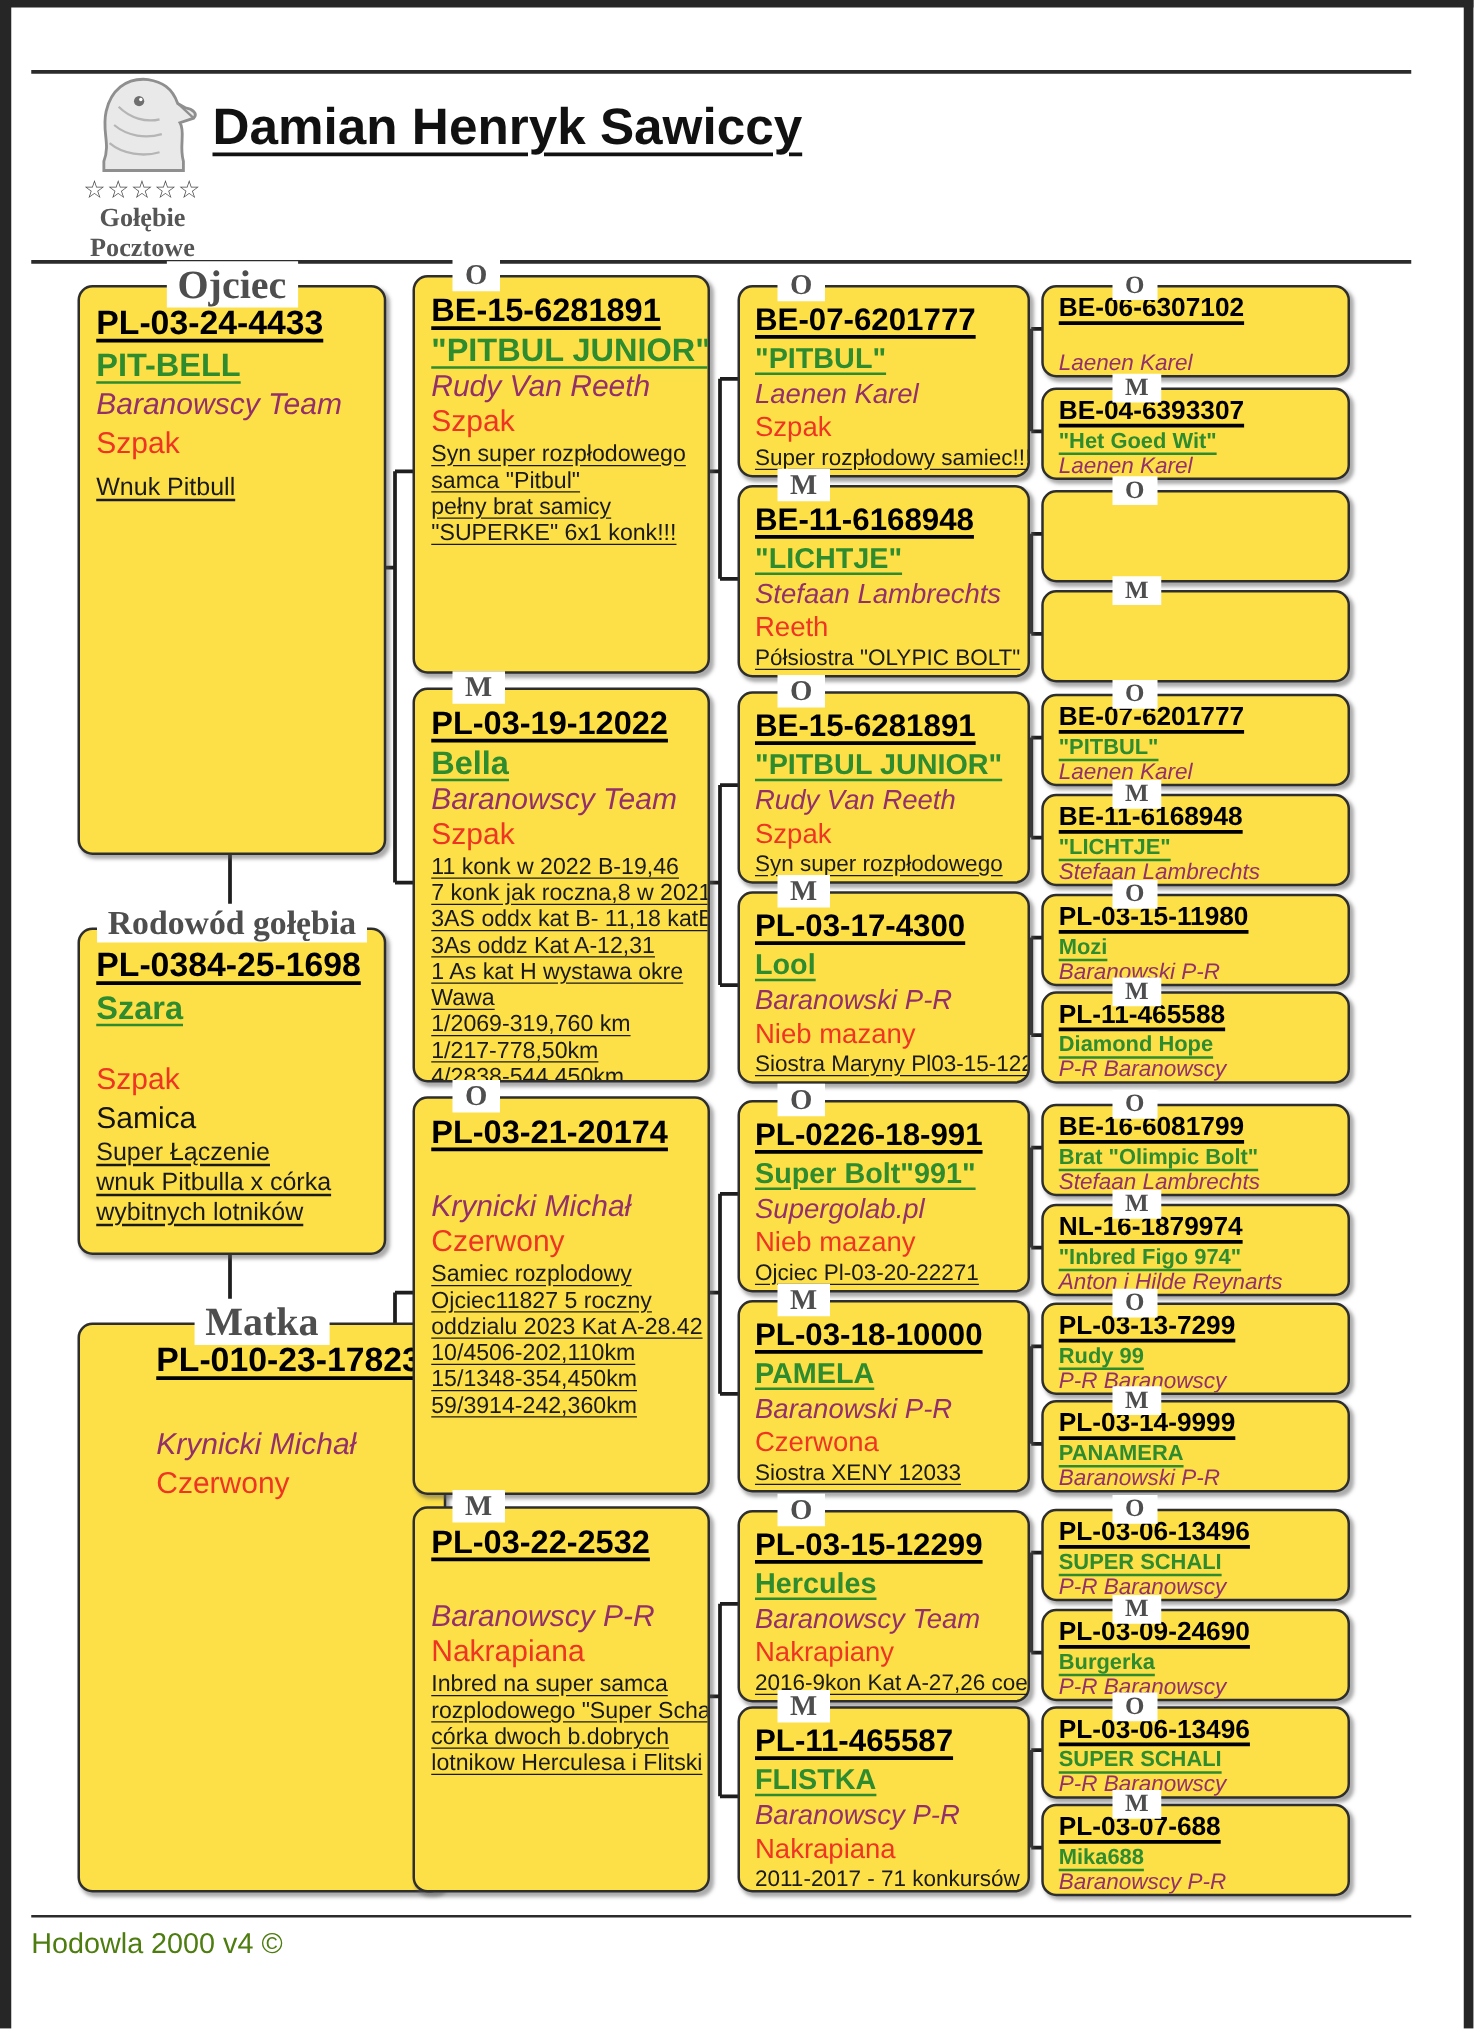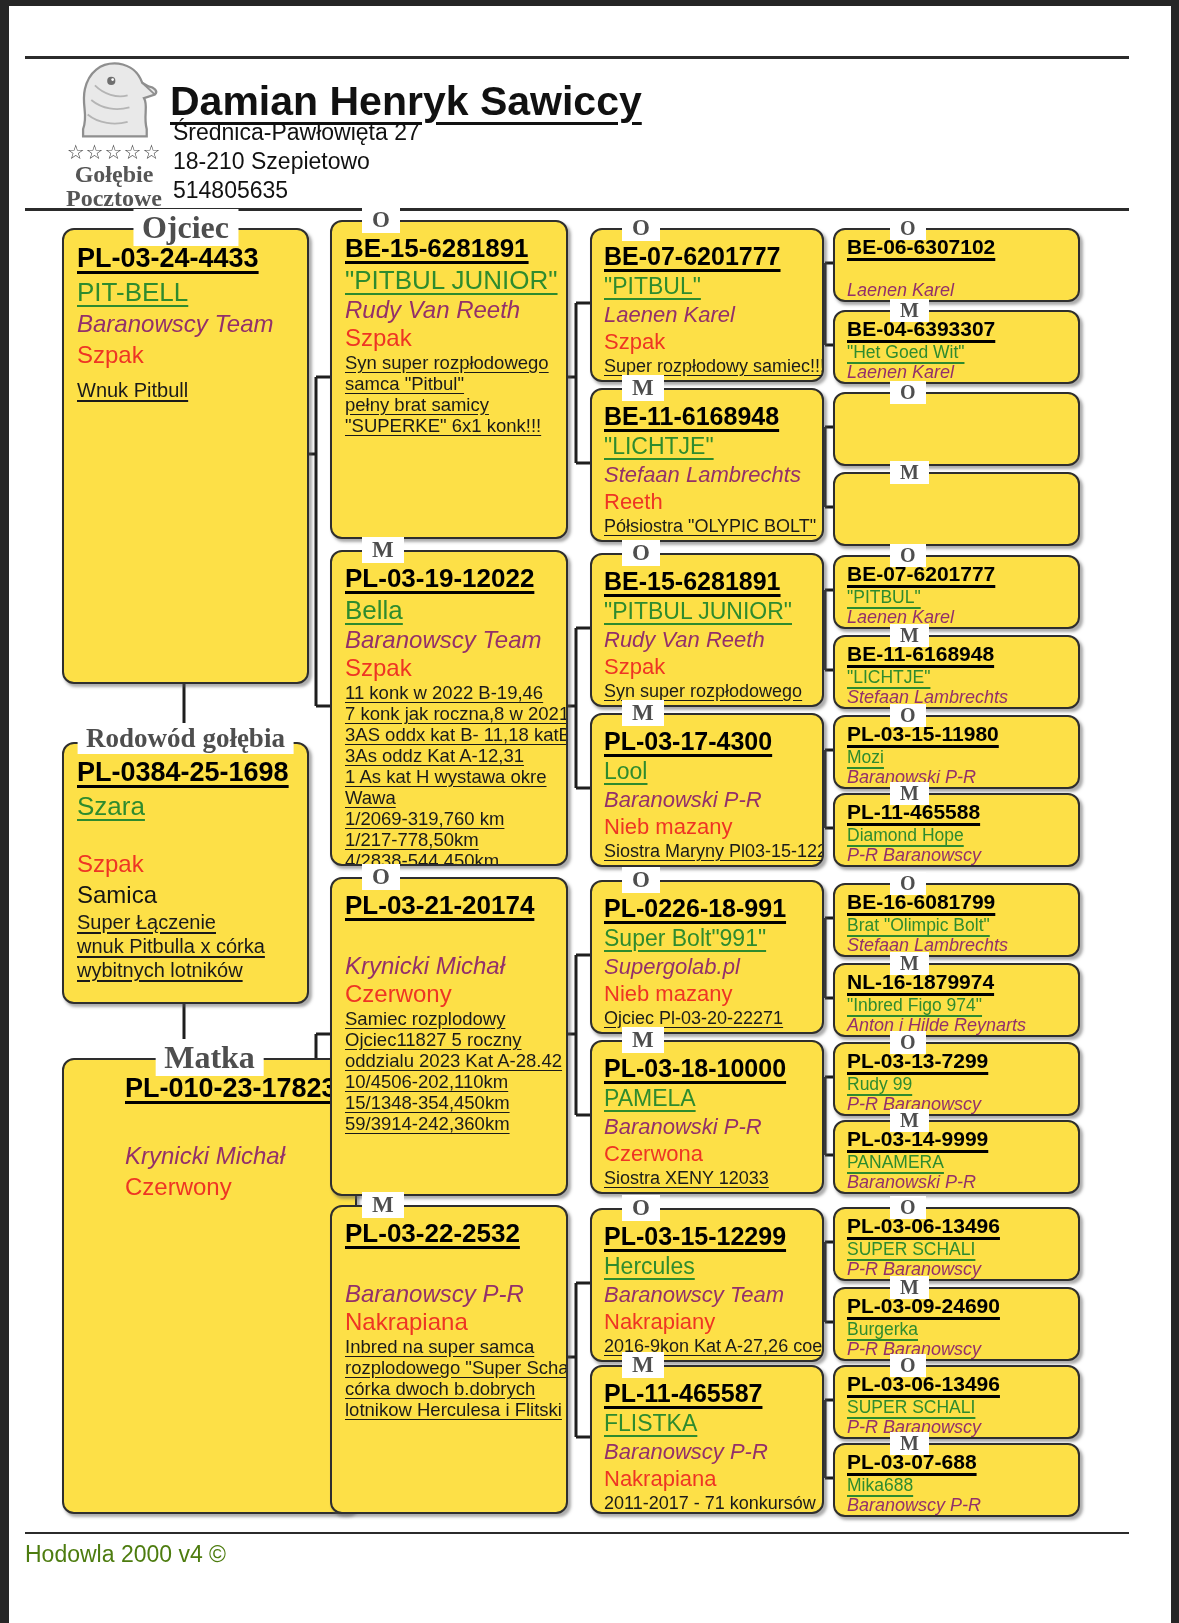--- a/index.html
+++ b/index.html
@@ -4,21 +4,21 @@
 <style>
   html,body{margin:0;padding:0;background:#ffffff;}
   .page{position:relative;width:1179px;height:1623px;background:#fff;overflow:hidden;
         font-family:"Liberation Sans",sans-serif;color:#111;}
   .strip{position:absolute;background:#262626;}
   .rule{position:absolute;left:25px;width:1104px;height:3px;background:#2b2b2b;}
   
   .logo{position:absolute;left:50px;top:58px;width:128px;text-align:center;}
   .logo svg{display:block;margin:0 auto;}
   .logo .stars{font-size:20px;letter-spacing:1px;color:#4a4a4a;line-height:20px;}
-  .logo .logoline{font-family:"Liberation Serif",serif;font-weight:bold;font-size:24px;
+  .logo .logoline{font-family:"Liberation Serif",serif;font-weight:bold;font-size:21px;
                   color:#565656;line-height:24px;}
   .title{position:absolute;left:170px;top:78px;font-size:41px;font-weight:bold;
          text-decoration:underline;text-decoration-thickness:3px;text-underline-offset:7px;}
   .addr{position:absolute;left:173px;top:118px;font-size:23px;line-height:29px;}
   
   .box{position:absolute;background:#fde047;border:2.5px solid #2e2e2e;border-radius:12px;
        box-shadow:2.5px 3px 3px rgba(90,90,90,.5);}
   .inner{height:100%;overflow:hidden;box-sizing:border-box;}
   .g1 .inner,.g2 .inner{padding:10px 6px 0 13px;}
   .g3 .inner{padding:10px 5px 0 12px;}
@@ -27,21 +27,21 @@
              font-family:"Liberation Serif",serif;font-weight:bold;color:#4e4e4e;
              background:#fff;padding:0 9px;white-space:nowrap;}
   .grp-big{font-size:32px;}
   .grp-mid{font-size:27px;}
   .sex-label{position:absolute;top:-15px;left:30px;font-family:"Liberation Serif",serif;
              font-weight:bold;font-size:23px;color:#4e4e4e;background:#fff;padding:0 10px;}
   .g4 .sex-label{left:55px;font-size:20px;top:-13px;}
   .line{white-space:nowrap;}
   .ring{font-weight:bold;text-decoration:underline;text-decoration-thickness:2.5px;
         text-underline-offset:4px;color:#000;}
-  .name{font-weight:normal;text-decoration:underline;text-decoration-thickness:2px;
+  .name{font-weight:bold;text-decoration:underline;text-decoration-thickness:2px;
         text-underline-offset:4px;color:#2e8b2e;}
   .breeder{font-style:italic;color:#93306a;}
   .colorline{color:#ee3524;}
   .plain{color:#141414;}
   .comment{text-decoration:underline;text-underline-offset:3px;color:#1a1a1a;}
   
   .g1 .ring{font-size:27px;line-height:36px;}   .g2 .ring{font-size:26px;line-height:33px;}
   .g1 .name{font-size:26px;line-height:32px;}   .g2 .name{font-size:26px;line-height:31px;}
   .g1 .breeder,.g1 .colorline,.g1 .plain{font-size:24px;line-height:31px;}
   .g2 .breeder,.g2 .colorline{font-size:24px;line-height:28px;}
@@ -78,25 +78,20 @@
       <circle cx="52" cy="25" r="4.5" fill="#6f6f6f"></circle>
       <circle cx="53.5" cy="23.5" r="1.5" fill="#fff"></circle>
       <path d="M86 27 L100 40" fill="none" stroke="#8f8f8f" stroke-width="2"></path>
     </svg>
     <div class="stars">☆☆☆☆☆</div>
     <div class="logoline">Gołębie</div>
     <div class="logoline">Pocztowe</div>
   </div>
 
   <div class="title">Damian Henryk Sawiccy</div>
-  <div class="addr">
-    <div>Średnica-Pawłowięta 27</div>
-    <div>18-210 Szepietowo</div>
-    <div>514805635</div>
-  </div>
 
   <svg class="connectors" width="1179" height="1623">
     <path d="M184 680 V742 M184 1000 V1058
              M305 454 H316 M316 377 V706 M316 377 H332 M316 706 H332
              M305 1284 H316 M316 1034 V1357 M316 1034 H332 M316 1357 H332
              M564 377 H576 M576 303 V463 M576 303 H592 M576 463 H592
              M564 706 H576 M576 628 V788 M576 628 H592 M576 788 H592
              M564 1034 H576 M576 955 V1115 M576 955 H592 M576 1115 H592
              M564 1357 H576 M576 1283 V1437 M576 1283 H592 M576 1437 H592
              M820 303 H825 M825 263 V345 M825 263 H835 M825 345 H835

